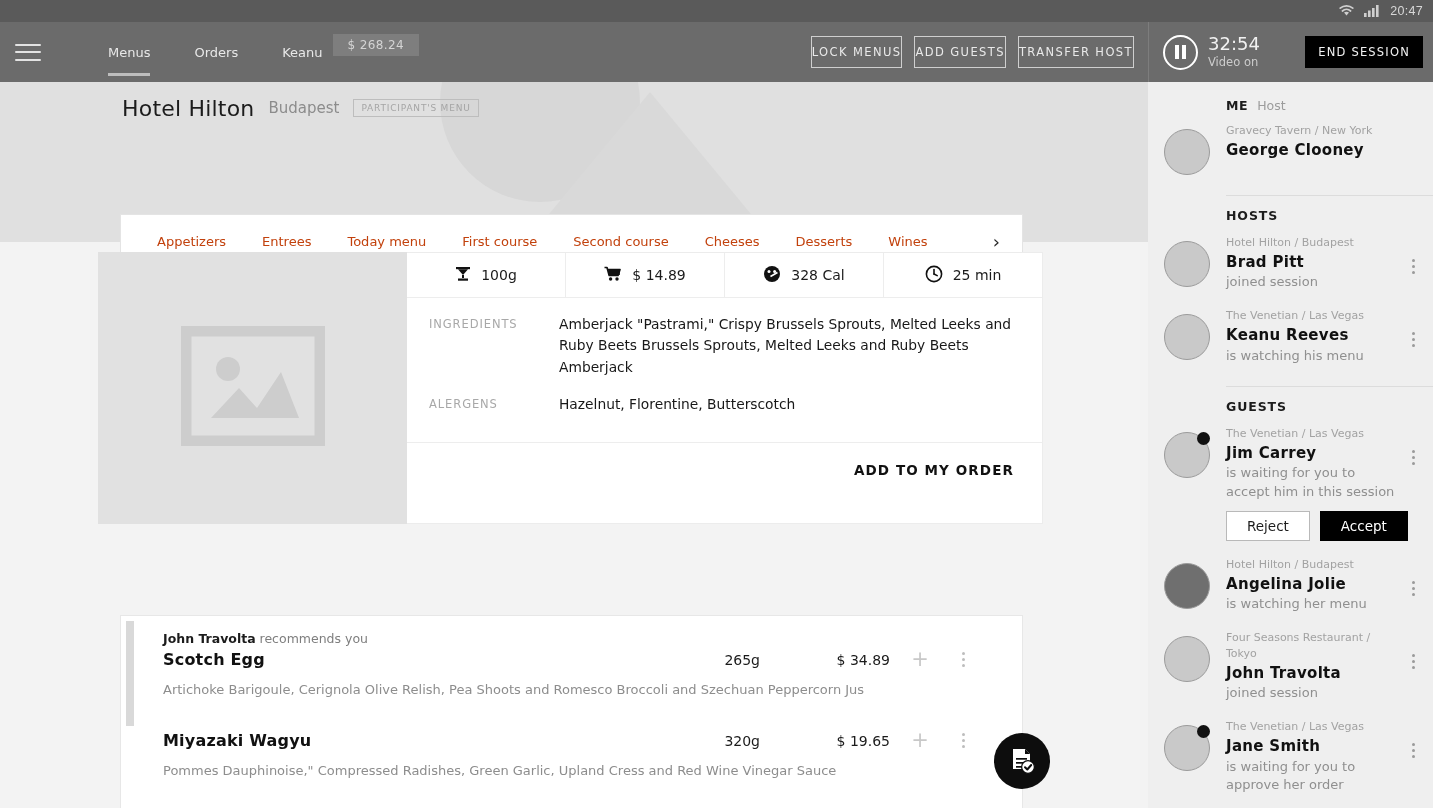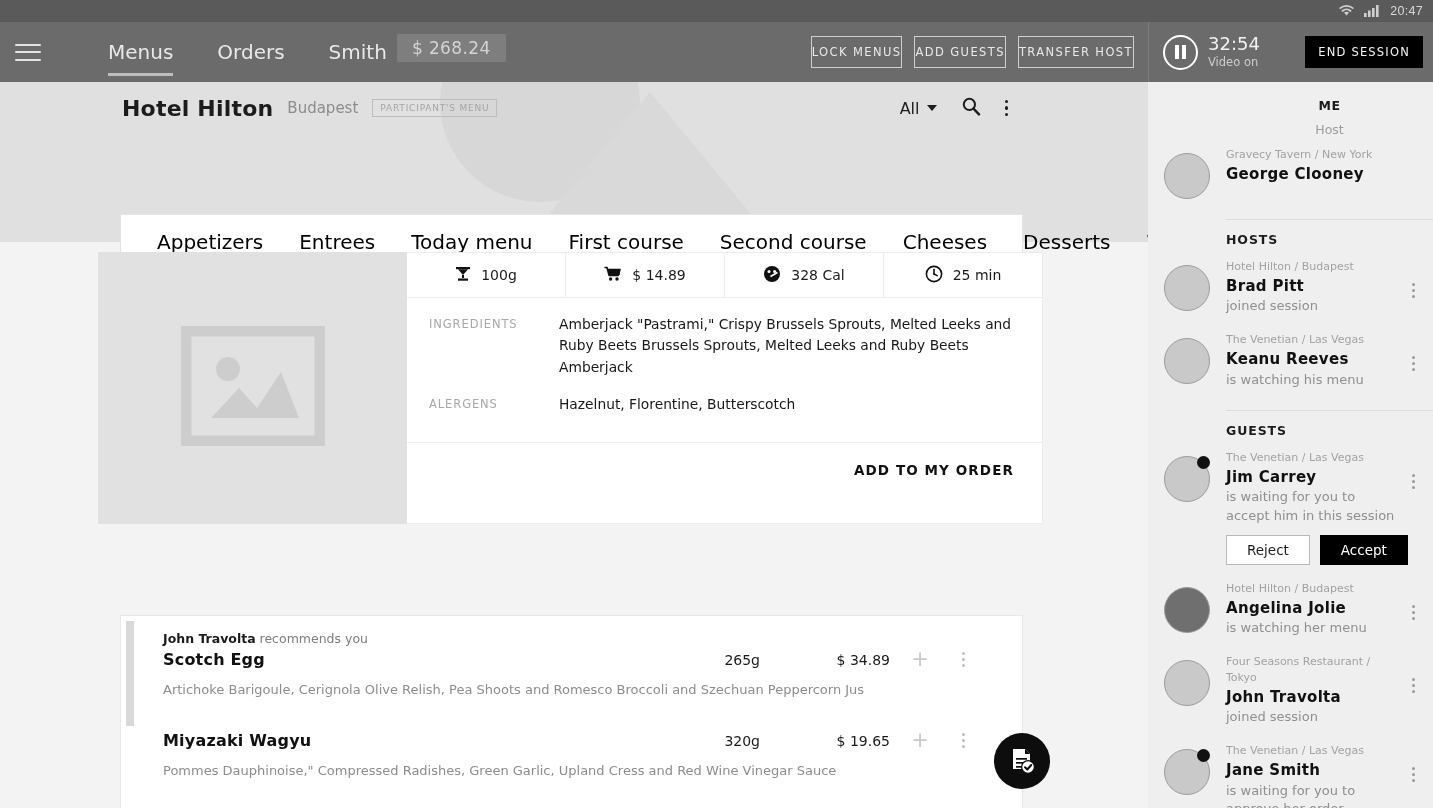--- a/index.html
+++ b/index.html
@@ -28,30 +28,30 @@
     position: absolute; top: 22px; left: 0; width: 1148px; height: 60px;
     background: #6b6b6b; display: flex; align-items: center;
   }
   .hamb { width: 26px; height: 17px; margin-left: 15px; margin-right: 45px;
           display: flex; flex-direction: column; justify-content: space-between;
           cursor: pointer; }
   .hamb span { display: block; height: 2px; background: #e3e3e3; border-radius: 1px; }
 
   .navtabs { display: flex; align-items: center; height: 60px; }
   .navtab {
-    color: #e8e8e8; font-size: 20px; padding: 12px 22px; height: 60px;
+    color: #e8e8e8; font-size: 13px; padding: 12px 22px; height: 60px;
     display: flex; align-items: center; position: relative; cursor: pointer;
     font-family: "DejaVu Sans", sans-serif;
   }
   .navtab.active::after {
     content: ""; position: absolute; left: 22px; right: 22px; bottom: 6px;
     height: 3px; background: #bdbdbd;
   }
   .bills-badge {
-    background: #7e7e7e; color: #d4d4d4; font-size: 17px;
+    background: #7e7e7e; color: #d4d4d4; font-size: 12px;
     padding: 4px 15px; margin-left: -12px; align-self: flex-start;
     margin-top: 12px; letter-spacing: .4px;
   }
 
   .appbar-actions { margin-left: auto; display: flex; gap: 12px; padding-right: 14px; }
   .ghost-btn {
     border: 1px solid #cfcfcf; color: #e9e9e9; background: transparent;
     font-size: 11.5px; letter-spacing: 1.4px; padding: 8px 0;
     font-family: "DejaVu Sans", sans-serif; cursor: pointer;
     text-transform: uppercase; white-space: nowrap;
@@ -91,21 +91,21 @@
   .hero .wm1 { position: absolute; left: 440px; top: -80px; width: 200px; height: 200px;
                border-radius: 50%; background: #d7d7d7; }
   .hero .wm2 { position: absolute; left: 530px; top: 10px; width: 0; height: 0;
                border-left: 120px solid transparent; border-right: 120px solid transparent;
                border-bottom: 145px solid #d9d9d9; }
 
   .rest-head {
     position: absolute; top: 0; left: 0; width: 1148px; height: 52px;
     display: flex; align-items: center; padding-left: 122px; gap: 14px;
   }
-  .rest-name { font-size: 22px; font-weight: bold; color: #1c1c1c;
+  .rest-name { font-size: 22px; font-weight: normal; color: #1c1c1c;
                font-family: "DejaVu Sans", sans-serif; letter-spacing: .2px; }
   .rest-city { font-size: 15px; color: #8c8c8c; }
   .rest-tag {
     border: 1px solid #bdbdbd; color: #a5a5a5; font-size: 9px;
     letter-spacing: .8px; padding: 3px 7px; text-transform: uppercase;
   }
   .head-right { margin-left: auto; display: flex; align-items: center;
                 gap: 24px; padding-right: 140px; }
   .all-sel { display: flex; align-items: center; gap: 7px; font-size: 16px; color: #1d1d1d;
              cursor: pointer; }
@@ -114,21 +114,21 @@
   .kebab { display: flex; flex-direction: column; gap: 3px; cursor: pointer; }
   .kebab i { width: 3.5px; height: 3.5px; border-radius: 50%; background: #1d1d1d; display: block; }
 
   
   .tabs-card {
     position: absolute; top: 132px; left: 120px; width: 903px;
     background: #fff; border: 1px solid #e4e4e4;
   }
   .tabs-row { display: flex; align-items: center; height: 54px; padding: 0 18px;
               border-bottom: 1px solid #ececec; }
-  .mtab { font-size: 20px; color: #000000; padding: 0 18px; height: 54px;
+  .mtab { font-size: 13px; color: #c2410c; padding: 0 18px; height: 54px;
           display: flex; align-items: center; position: relative; cursor: pointer;
           white-space: nowrap; }
   .mtab.active::after {
     content: ""; position: absolute; left: 17px; right: 17px; bottom: 0;
     height: 3px; background: #111;
   }
   .tabs-next { margin-left: auto; padding-right: 4px; cursor: pointer;
                font-size: 18px; color: #2a2a2a; line-height: 1; }
   .tabs-desc { padding: 13px 42px 18px 42px; font-size: 13.5px; color: #8a8a8a;
                line-height: 1.6; max-width: 660px; }
@@ -195,21 +195,21 @@
     border-radius: 50%; background: #0d0d0d; display: flex;
     align-items: center; justify-content: center; cursor: pointer; z-index: 5;
   }
 
   
   .panel {
     position: absolute; top: 82px; left: 1148px; width: 285px; height: 726px;
     background: #efefef; overflow: hidden;
   }
   .panel-inner { padding: 0 0 0 0; }
-  .me-row { display: flex; align-items: center; gap: 9px; padding: 16px 0 4px 78px; flex-direction: column; }
+  .me-row { display: flex; align-items: flex-start; gap: 9px; padding: 16px 0 4px 78px; }
   .me-lbl { font-size: 12.5px; font-weight: bold; color: #1c1c1c; letter-spacing: .6px; }
   .host-lbl { font-size: 12.5px; color: #9c9c9c; }
   .sec-title { font-size: 12.5px; font-weight: bold; color: #1c1c1c;
                letter-spacing: .9px; padding: 12px 0 6px 78px; }
   .divider { height: 1px; background: #dcdcdc; margin: 10px 0 0 78px; }
 
   .person { display: flex; padding: 6px 10px 10px 0; position: relative; }
   .avatar-col { width: 78px; flex: none; display: flex; justify-content: center;
                 padding-top: 6px; }
   .avatar { width: 46px; height: 46px; border-radius: 50%; background: #c9c9c9;
@@ -262,21 +262,21 @@
       <span></span>
   </div>
   <div class="navtabs">
     <div class="navtab active">
       <span>Menus</span>
     </div>
     <div class="navtab">
       <span>Orders</span>
     </div>
     <div class="navtab">
-      <span>Smith</span>
+      <span>Keanu</span>
     </div>
     <div class="bills-badge">$ 268.24</div>
   </div>
   <div class="appbar-actions">
     <button class="ghost-btn">LOCK MENUS</button>
     <button class="ghost-btn">ADD GUESTS</button>
     <button class="ghost-btn">TRANSFER HOST</button>
   </div>
 </div>
 
@@ -296,37 +296,20 @@
 
   <div class="hero">
     <div class="wm1"></div>
     <div class="wm2"></div>
   </div>
 
   <div class="rest-head">
     <span class="rest-name">Hotel Hilton</span>
     <span class="rest-city">Budapest</span>
     <span class="rest-tag">PARTICIPANT'S MENU</span>
-    <div class="head-right">
-      <div class="all-sel">
-        <span>All</span>
-        <span class="chev"></span>
-      </div>
-      <span>
-        <svg width="20" height="20" viewBox="0 0 20 20">
-            <circle cx="8.4" cy="8.4" r="5.6" stroke="#1d1d1d" stroke-width="2" fill="none"></circle>
-            <line x1="12.5" y1="12.7" x2="18" y2="18.4" stroke="#1d1d1d" stroke-width="2.4" stroke-linecap="round"></line>
-          </svg>
-      </span>
-      <span class="kebab">
-          <i></i>
-          <i></i>
-          <i></i>
-        </span>
-    </div>
   </div>
 
   <div class="tabs-card">
     <div class="tabs-row">
       <div class="mtab">
           <span>Appetizers</span>
         </div>
       <div class="mtab active">
           <span>Entrees</span>
         </div>

